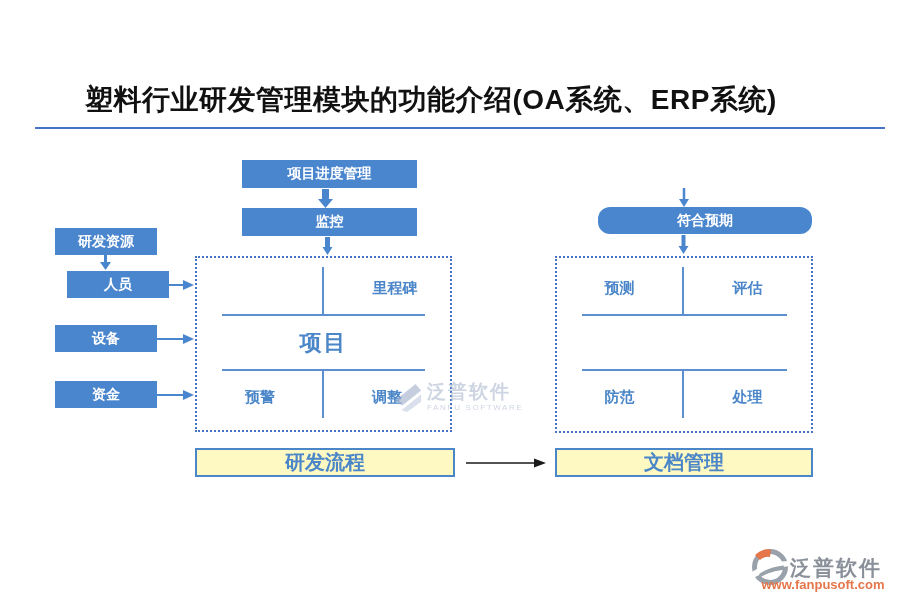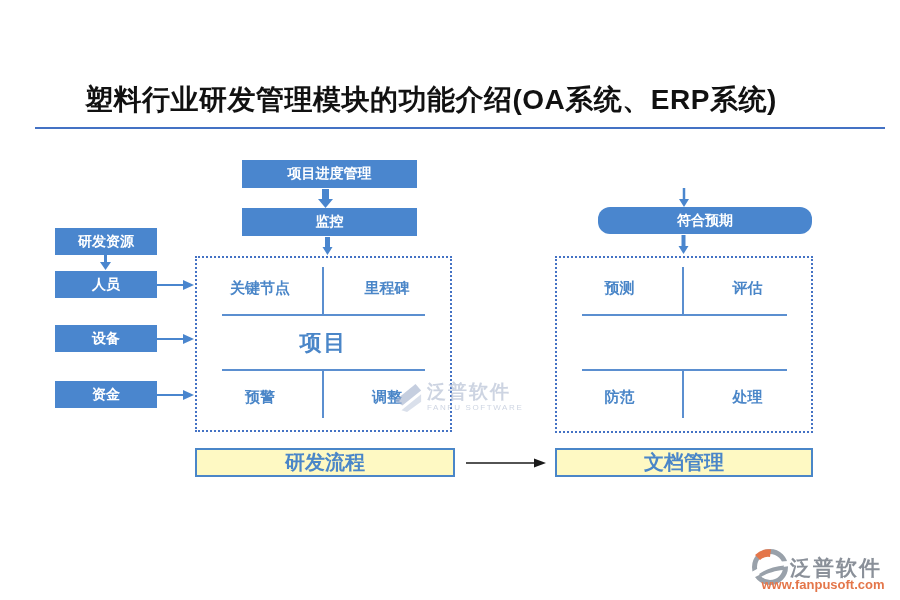--- a/index.html
+++ b/index.html
@@ -64,21 +64,21 @@
   <div class="abs page-title">塑料行业研发管理模块的功能介绍(OA系统、ERP系统)</div>
   <div class="abs title-rule"></div>
 
   <div class="abs bluebox" style="left:55px;top:228px;width:102px;height:27px;">研发资源</div>
 
   <svg class="abs arrow" style="left:99px;top:255px;" width="13" height="15" viewBox="0 0 13 15">
     <line x1="6.5" y1="0" x2="6.5" y2="8" stroke="currentColor" stroke-width="3"></line>
     <polygon points="1,7 12,7 6.5,15" fill="currentColor"></polygon>
   </svg>
 
-  <div class="abs bluebox" style="left:55px;top:271px;width:102px;height:27px;">人员</div>
+  <div class="abs bluebox" style="left:67px;top:271px;width:102px;height:27px;">人员</div>
   <div class="abs bluebox" style="left:55px;top:325px;width:102px;height:27px;">设备</div>
   <div class="abs bluebox" style="left:55px;top:381px;width:102px;height:27px;">资金</div>
 
   <svg class="abs arrow" style="left:156px;top:279px;" width="38" height="12" viewBox="0 0 38 12">
     <line x1="0" y1="6" x2="28" y2="6" stroke="currentColor" stroke-width="2"></line>
     <polygon points="27,1 38,6 27,11" fill="currentColor"></polygon>
   </svg>
   <svg class="abs arrow" style="left:156px;top:333px;" width="38" height="12" viewBox="0 0 38 12">
     <line x1="0" y1="6" x2="28" y2="6" stroke="currentColor" stroke-width="2"></line>
     <polygon points="27,1 38,6 27,11" fill="currentColor"></polygon>
@@ -101,22 +101,21 @@
     <line x1="6.5" y1="0" x2="6.5" y2="11" stroke="currentColor" stroke-width="5"></line>
     <polygon points="1.5,10 11.5,10 6.5,18" fill="currentColor"></polygon>
   </svg>
 
   <div class="abs panel" style="left:195px;top:256px;width:257px;height:176px;"></div>
   <div class="abs gridline" style="left:222px;top:314px;width:203px;height:2px;"></div>
   <div class="abs gridline" style="left:222px;top:369px;width:203px;height:2px;"></div>
   <div class="abs gridline" style="left:322px;top:267px;width:2px;height:47px;"></div>
   <div class="abs gridline" style="left:322px;top:371px;width:2px;height:47px;"></div>
 
-  <div class="abs cell" style="left:197px;top:262px;width:126px;height:52px;">关键节点</div>
-  <div class="abs cell" style="left:324px;top:262px;width:126px;height:52px;">里程碑</div>
+  <div class="abs cell" style="left:324px;top:262px;width:126px;height:52px;padding-left:8px;">里程碑</div>
   <div class="abs cell cell-big" style="left:197px;top:316px;width:253px;height:53px;">项目</div>
   <div class="abs cell" style="left:197px;top:371px;width:126px;height:52px;">预警</div>
   <div class="abs cell" style="left:324px;top:371px;width:126px;height:52px;">调整</div>
 
 
   <svg class="abs arrow" style="left:678px;top:188px;" width="12" height="19" viewBox="0 0 12 19">
     <line x1="6" y1="0" x2="6" y2="12" stroke="currentColor" stroke-width="2.5"></line>
     <polygon points="1,11 11,11 6,19" fill="currentColor"></polygon>
   </svg>
 

